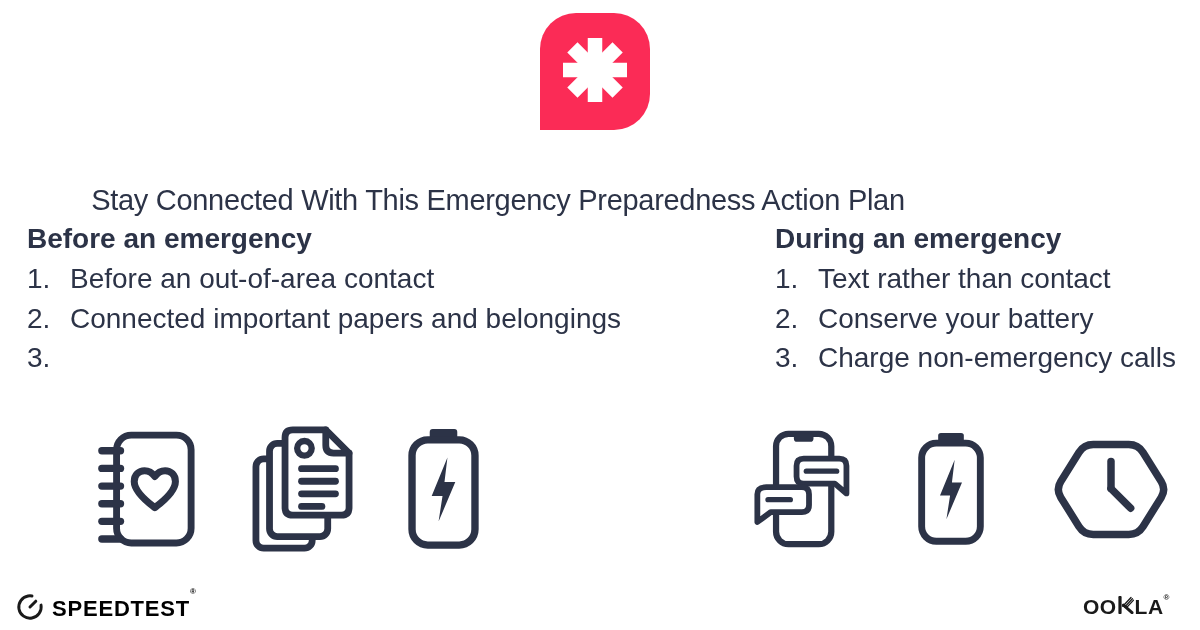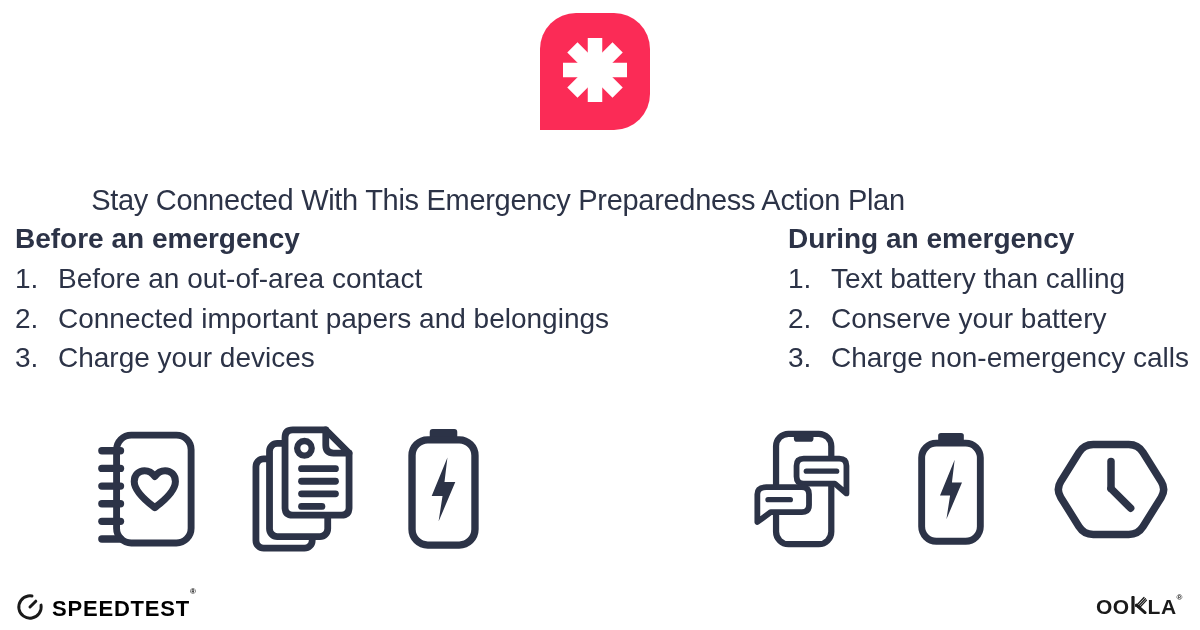--- a/index.html
+++ b/index.html
@@ -13,40 +13,40 @@
     background:#FB2B56;border-radius:36px 36px 36px 0;
     display:flex;align-items:center;justify-content:center;
   }
   
   .title{
     position:absolute;top:146px;left:0;width:996px;text-align:center;
     font-size:29px;font-weight:normal;letter-spacing:-0.3px;color:#2C3347;margin-top:38px;
   }
   
   .col{position:absolute;top:219px;}
-  .col-left{left:15px;width:700px;}
-  .col-right{left:775px;width:410px;margin-left:13px;}
+  .col-left{left:27px;width:700px;}
+  .col-right{left:775px;width:410px;}
   .col-heading{font-size:28px;font-weight:bold;line-height:40px;margin:0;}
   .list{margin:0;padding:0;}
   .item{display:flex;font-size:28px;line-height:39.5px;font-weight:normal;}
   .num{width:43px;flex-shrink:0;}
   
   .icons{position:absolute;display:flex;align-items:center;height:132px;top:423px;}
   .icons-left{left:95px;gap:53px;}
   .icons-right{left:752px;gap:68px;}
   .icons svg{display:block;}
   
   .speedtest{
     position:absolute;left:16px;top:593px;display:flex;align-items:center;gap:8px;
     color:#000000;
   }
   .speedtest-label{font-size:22px;font-weight:bold;letter-spacing:0.8px;}
   .tm{font-size:8px;vertical-align:top;position:relative;top:-9px;}
   .ookla{
-    position:absolute;right:17px;top:595px;display:flex;align-items:center;
+    position:absolute;right:30px;top:595px;display:flex;align-items:center;
     color:#1A1A1A;font-size:21px;font-weight:bold;letter-spacing:0.5px;
   }
   .ookla .tm2{font-size:8px;align-self:flex-start;margin-top:-2px;}
   .ookla svg{margin:0 1px;}
 </style>
 </head>
 <body>
 
 <div class="canvas">
 
@@ -71,31 +71,30 @@
       <div class="item">
         <span class="num">1.</span>
         <span>Before an out-of-area contact</span>
       </div>
       <div class="item">
         <span class="num">2.</span>
         <span>Connected important papers and belongings</span>
       </div>
       <div class="item">
         <span class="num">3.</span>
-        <span>Charge your devices</span>
       </div>
     </div>
   </div>
 
   <div class="col col-right">
     <div class="col-heading">During an emergency</div>
     <div class="list">
       <div class="item">
         <span class="num">1.</span>
-        <span>Text battery than calling</span>
+        <span>Text rather than contact</span>
       </div>
       <div class="item">
         <span class="num">2.</span>
         <span>Conserve your battery</span>
       </div>
       <div class="item">
         <span class="num">3.</span>
         <span>Charge non-emergency calls</span>
       </div>
     </div>

